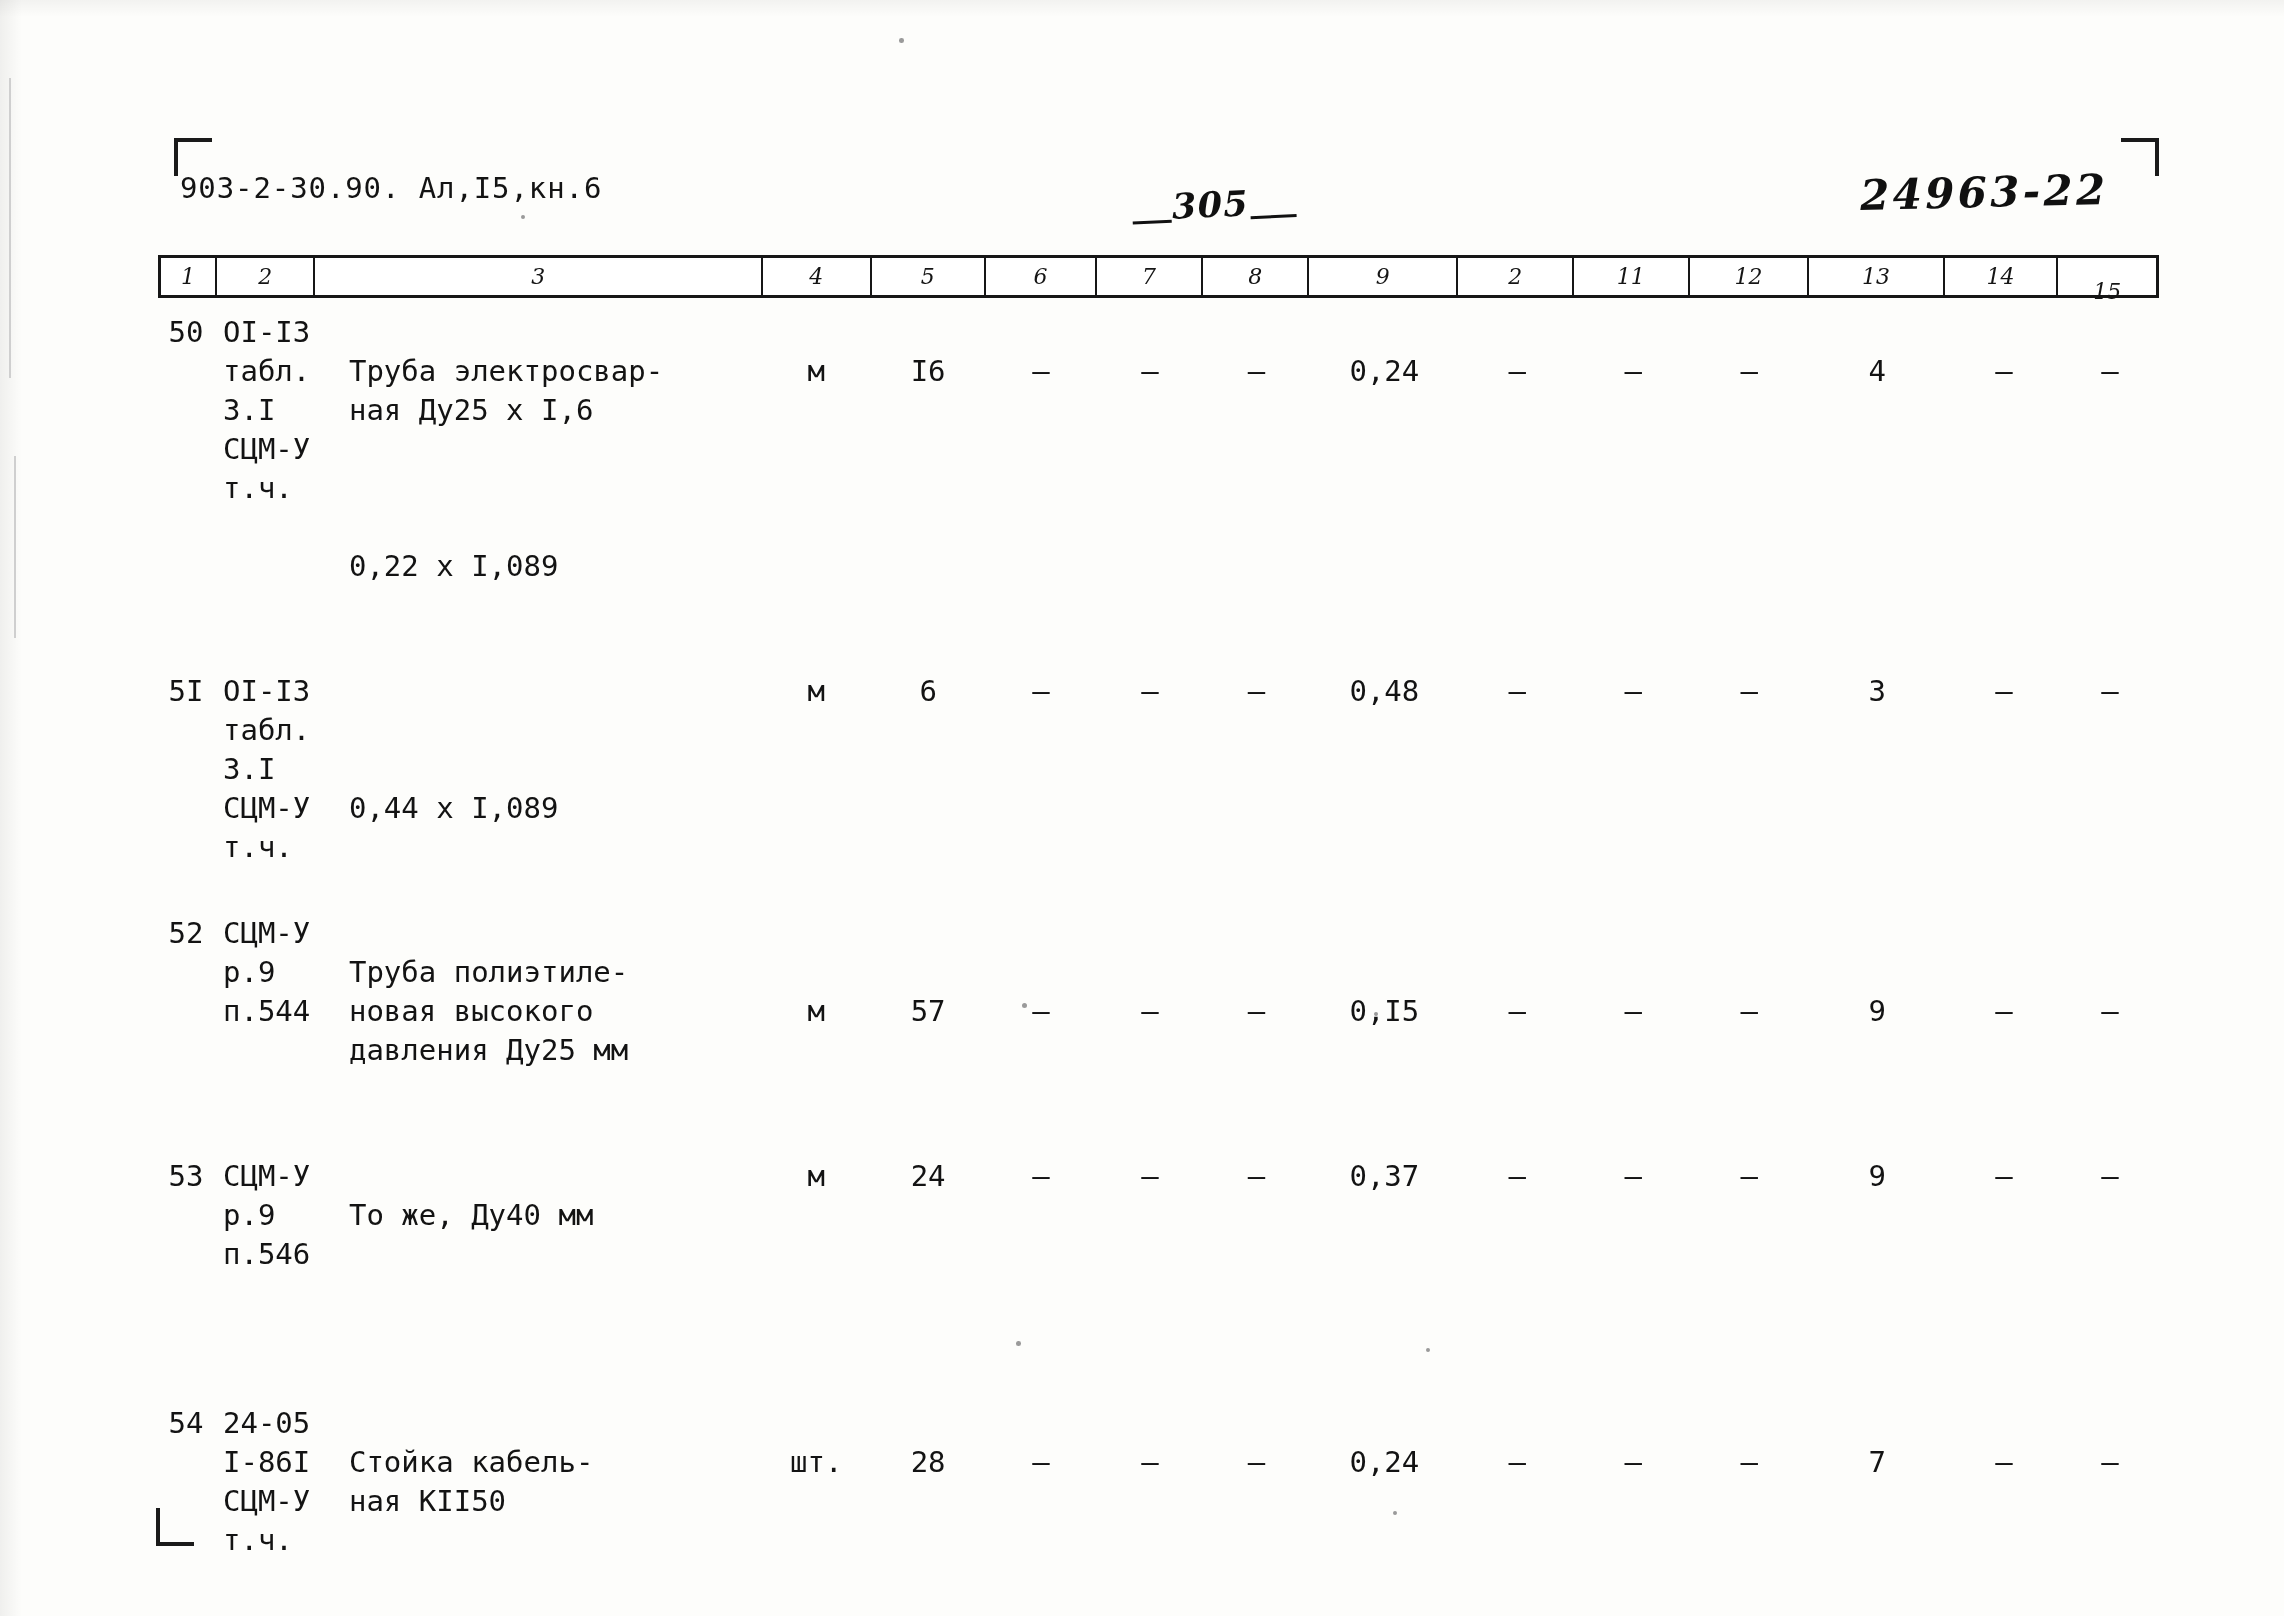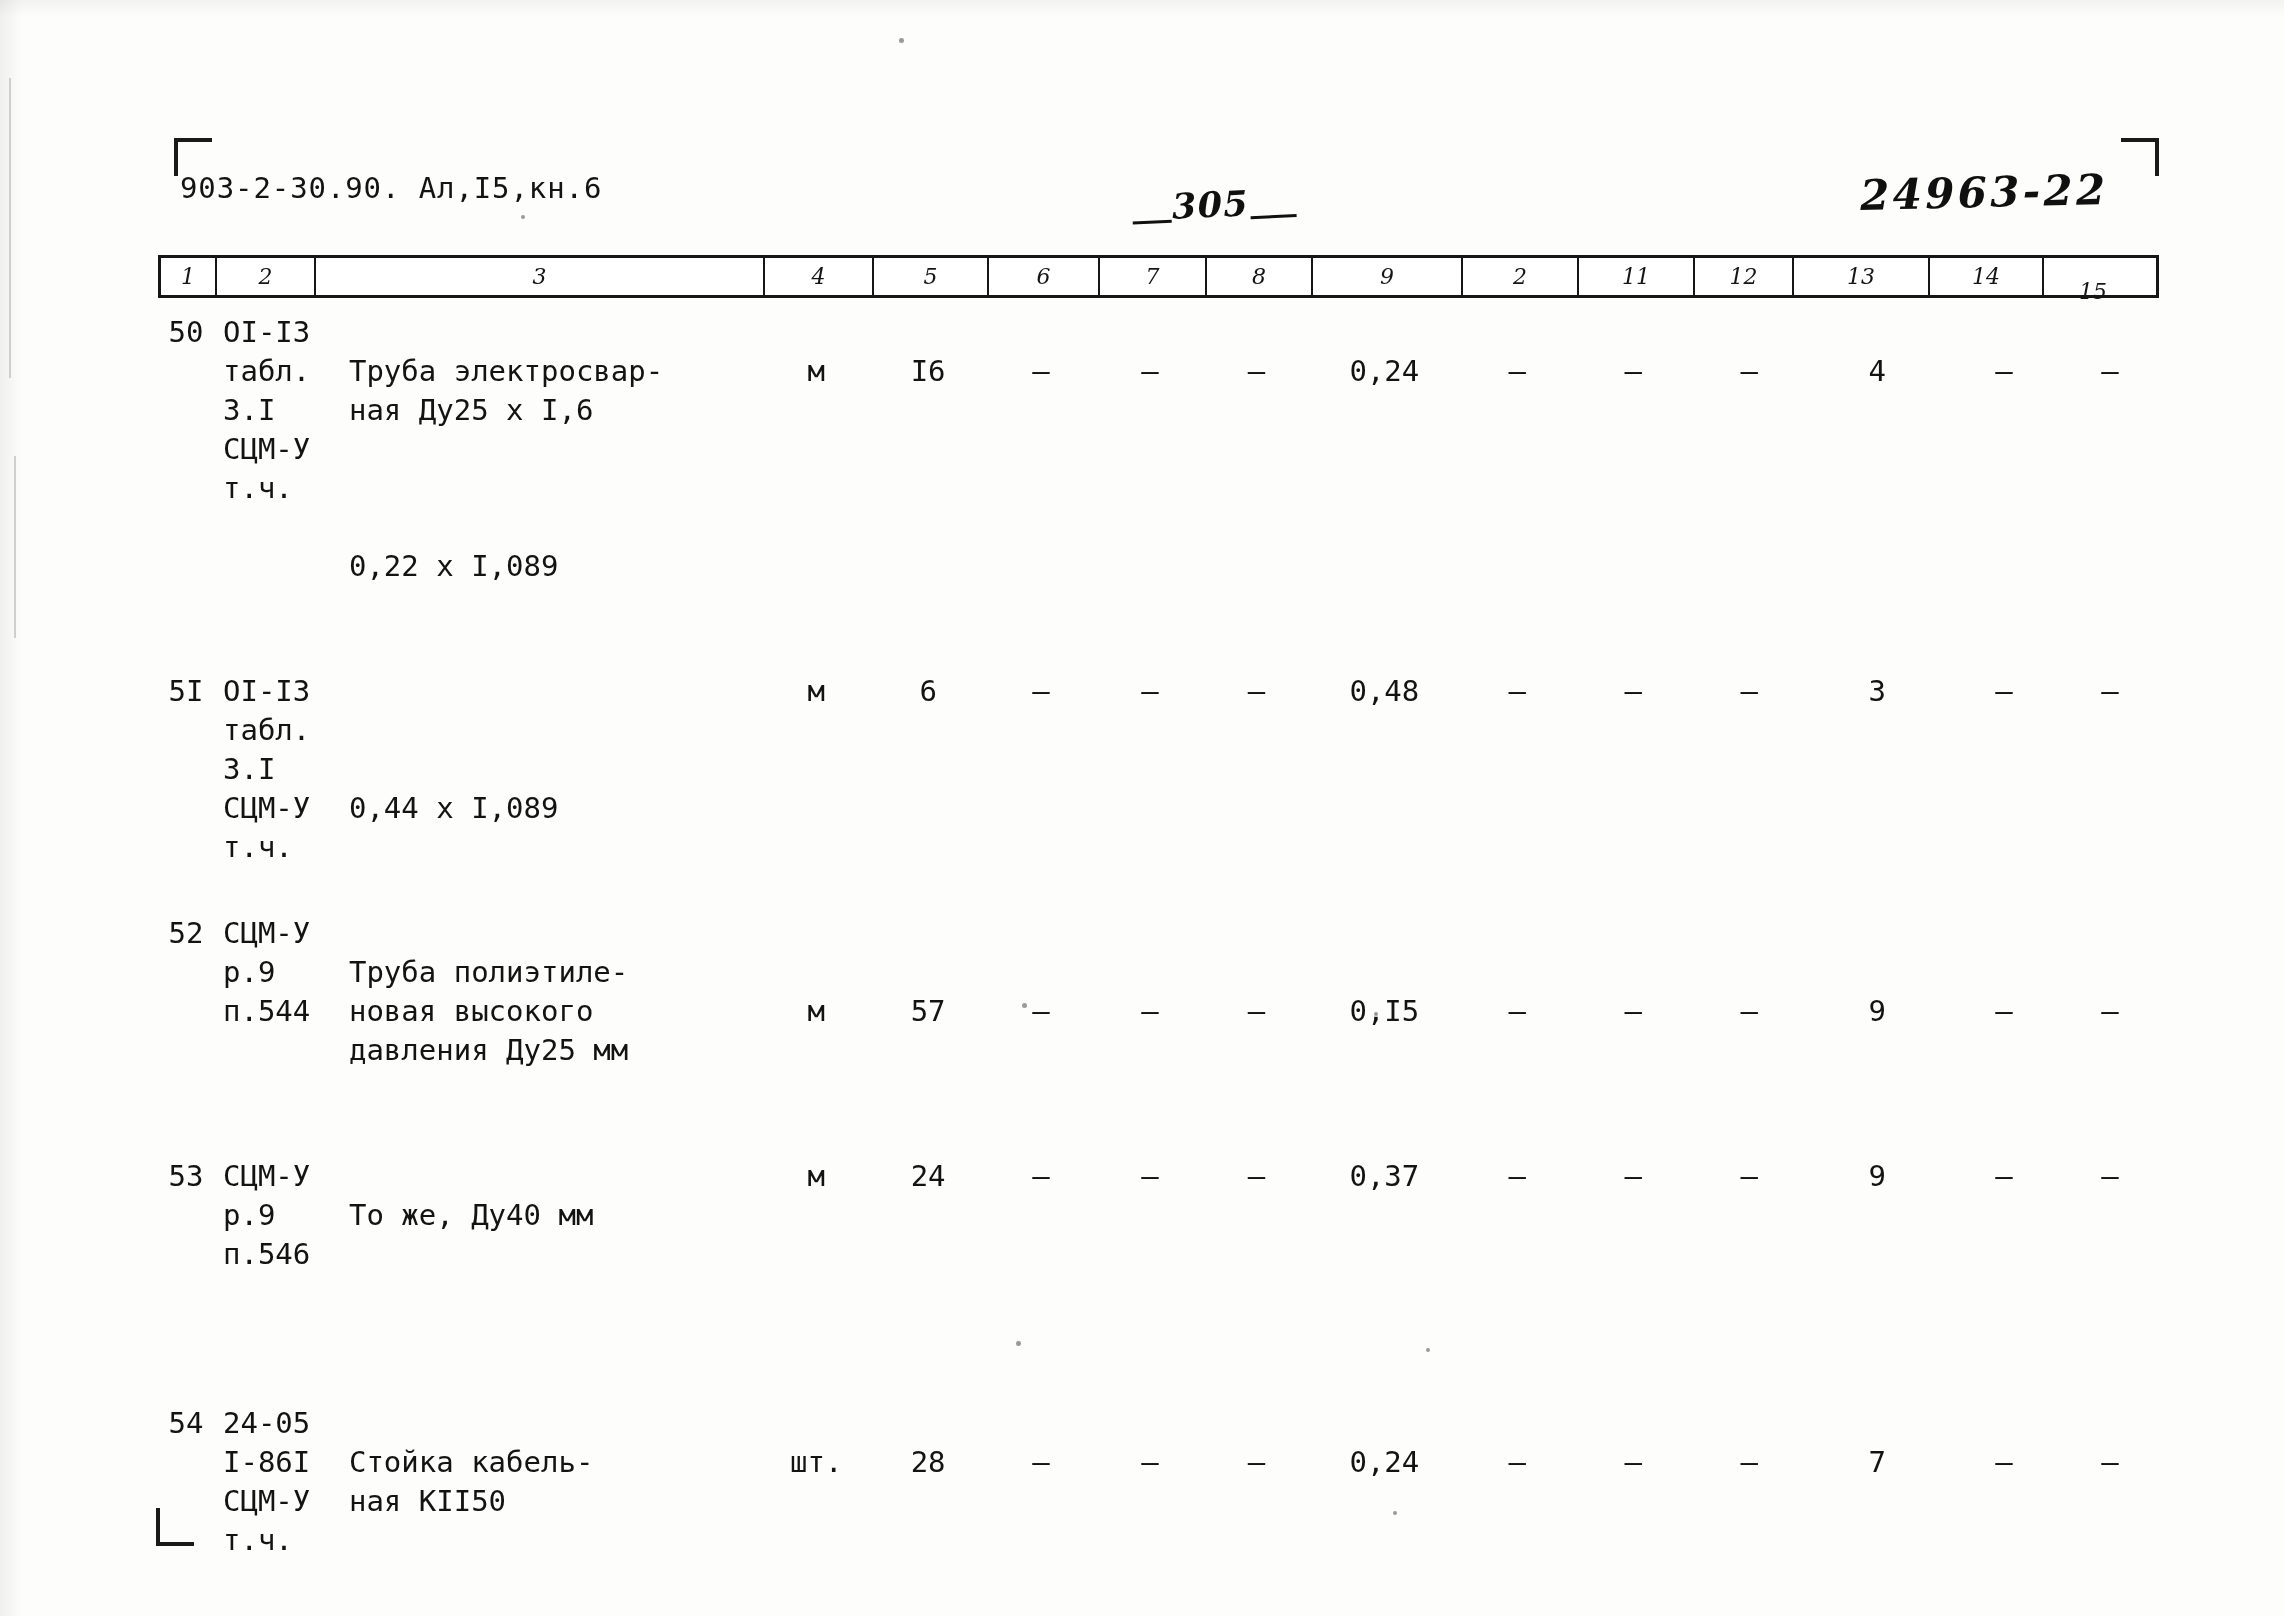--- a/index.html
+++ b/index.html
@@ -202,21 +202,21 @@
     <div class="cell" style="width:99px;">2</div>
     <div class="cell" style="width:449px;">3</div>
     <div class="cell" style="width:109px;">4</div>
     <div class="cell" style="width:115px;">5</div>
     <div class="cell" style="width:111px;">6</div>
     <div class="cell" style="width:107px;">7</div>
     <div class="cell" style="width:106px;">8</div>
     <div class="cell" style="width:150px;">9</div>
     <div class="cell" style="width:116px;">2</div>
     <div class="cell" style="width:116px;">11</div>
-    <div class="cell" style="width:99px;">12</div>
+    <div class="cell" style="width:120px;">12</div>
     <div class="cell" style="width:136px;">13</div>
     <div class="cell" style="width:114px;">14</div>
     <div class="cell" style="width:98px;">15</div>
   </div>
 
   <div class="rows">
 
     <div class="row" style="margin-top:0px;">
       <div class="c num" style="width:56px;">50</div>
       <div class="c lft" style="width:99px; padding-left:9px;">ОІ-І3

